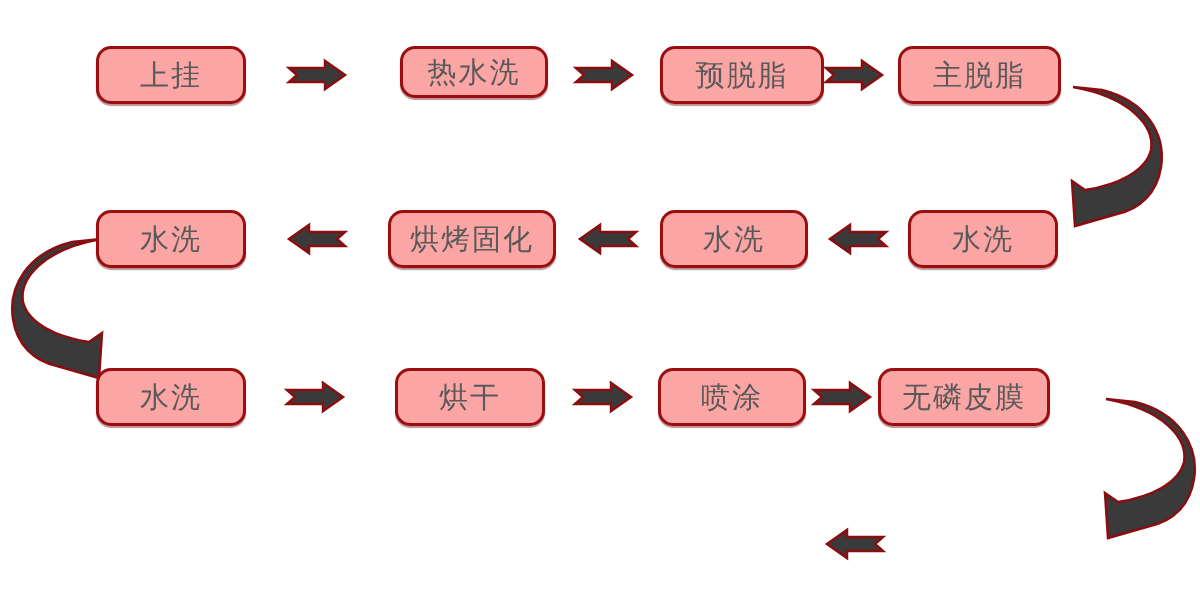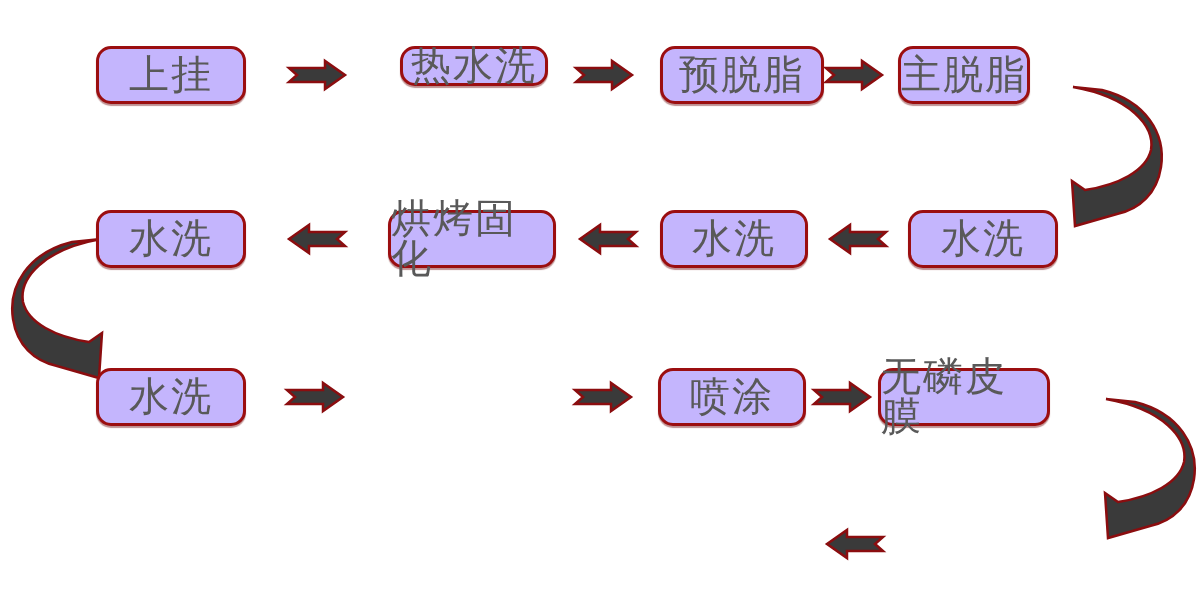--- a/index.html
+++ b/index.html
@@ -5,24 +5,24 @@
   html,body{margin:0;padding:0;}
   body{
     width:1200px;height:615px;background:#ffffff;overflow:hidden;position:relative;
     font-family:"Liberation Serif","DejaVu Serif",serif;
   }
   .stage{position:absolute;left:0;top:0;width:1200px;height:615px;}
   svg.arrows{position:absolute;left:0;top:0;width:1200px;height:615px;}
   .arr{fill:#3a3a3a;stroke:#8b0d0f;stroke-width:2.5;stroke-linejoin:miter;}
   .node{
     position:absolute;box-sizing:border-box;
-    background:#c4b5fd;border:3px solid #9b0e10;border-radius:15px;
+    background:#fca5a5;border:3px solid #9b0e10;border-radius:15px;
     box-shadow:0 2px 1px rgba(110,8,10,.45);
     display:flex;align-items:center;justify-content:center;
-    color:#595959;font-size:40px;letter-spacing:2px;line-height:1;
+    color:#595959;font-size:29px;letter-spacing:2px;line-height:1;
   }
 </style>
 </head>
 <body>
 
 <div class="stage">
 
   <svg class="arrows" viewBox="0 0 1200 615">
     <defs>
       <polygon id="arrR" points="0,7 36,7 36,0 56,14 36,28 36,21 0,21 8,14"></polygon>
@@ -52,46 +52,49 @@
     <use href="#arrR" x="814" y="383" class="arr"></use>
 
     <use href="#curveR" transform="translate(33,312)" class="arr"></use>
 
     <use href="#arrL" x="827" y="530" class="arr"></use>
   </svg>
 
   <div class="node" style="left:96px;top:46px;width:150px;height:58px">
     <span>上挂</span>
     </div>
-  <div class="node" style="left:400px;top:46px;width:148px;height:40px">
+  <div class="node" style="left:400px;top:46px;width:148px;height:52px">
     <span>热水洗</span>
     </div>
   <div class="node" style="left:660px;top:46px;width:164px;height:58px">
     <span>预脱脂</span>
     </div>
-  <div class="node" style="left:898px;top:46px;width:132px;height:58px">
+  <div class="node" style="left:898px;top:46px;width:163px;height:58px">
     <span>主脱脂</span>
     </div>
 
   <div class="node" style="left:96px;top:210px;width:150px;height:58px">
     <span>水洗</span>
     </div>
   <div class="node" style="left:388px;top:210px;width:168px;height:58px">
     <span>烘烤固化</span>
     </div>
   <div class="node" style="left:660px;top:210px;width:148px;height:58px">
     <span>水洗</span>
     </div>
   <div class="node" style="left:908px;top:210px;width:150px;height:58px">
     <span>水洗</span>
     </div>
 
   <div class="node" style="left:96px;top:368px;width:150px;height:58px">
     <span>水洗</span>
     </div>
+  <div class="node" style="left:395px;top:368px;width:150px;height:58px">
+    <span>烘干</span>
+    </div>
   <div class="node" style="left:658px;top:368px;width:148px;height:58px">
     <span>喷涂</span>
     </div>
   <div class="node" style="left:878px;top:368px;width:172px;height:58px">
     <span>无磷皮膜</span>
     </div>
 
 
 </div>
 

